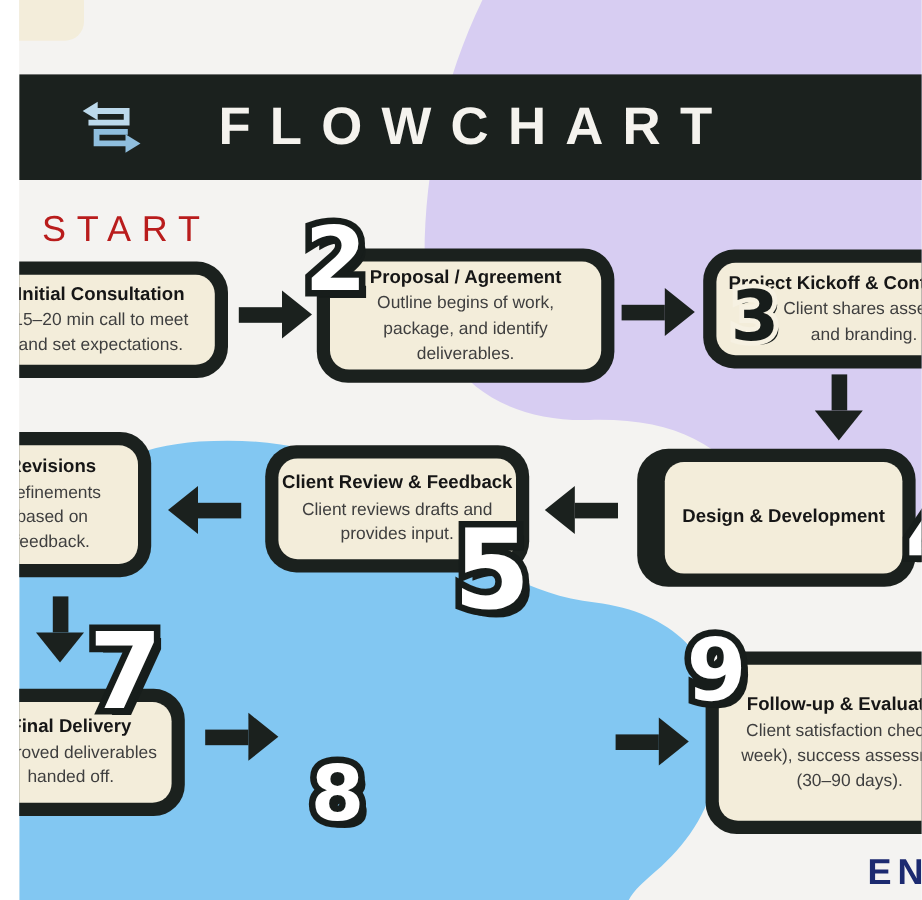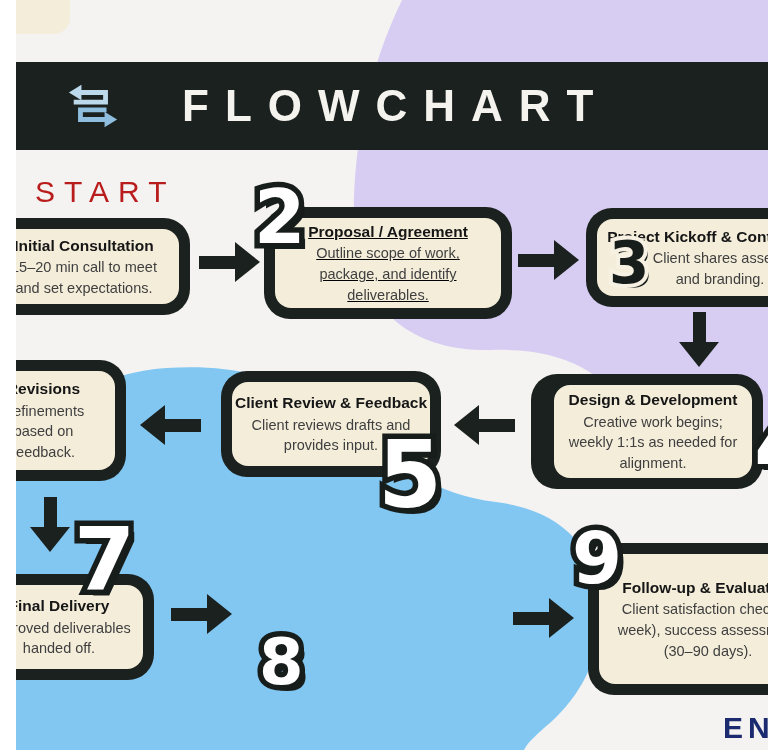--- a/index.html
+++ b/index.html
@@ -98,24 +98,24 @@
       <div class="box-title">Initial Consultation</div>
       <div class="box-body">15–20 min call to meet and set expectations.</div>
     </div>
   </div>
 
   <div class="arrow arrow-right" style="left:183px;top:242px;">
     <div class="shaft"></div>
     <div class="head"></div>
   </div>
 
-  <div class="box" style="left:248px;top:207px;width:248px;height:112px;text-decoration:underline;">
+  <div class="box" style="left:248px;top:207px;width:248px;height:112px;">
     <div class="box-inner">
       <div class="box-title">Proposal / Agreement</div>
-      <div class="box-body">Outline scope of work, package, and identify deliverables.</div>
+      <div class="box-body">Outline begins of work, package, and identify deliverables.</div>
     </div>
   </div>
   <div class="num" style="left:238px;top:180px;font-size:74px;">
     <span class="stroke-layer">2</span>
     <span class="fill-layer">2</span>
   </div>
 
   <div class="arrow arrow-right" style="left:502px;top:240px;">
     <div class="shaft"></div>
     <div class="head"></div>
@@ -133,21 +133,20 @@
   </div>
 
   <div class="arrow arrow-down" style="left:663px;top:312px;">
     <div class="shaft"></div>
     <div class="head"></div>
   </div>
 
   <div class="box" style="left:515px;top:374px;width:232px;height:115px;padding-left:23px;">
     <div class="box-inner">
       <div class="box-title">Design &amp; Development</div>
-      <div class="box-body">Creative work begins; weekly 1:1s as needed for alignment.</div>
     </div>
   </div>
   <div class="num" style="left:738px;top:402px;font-size:86px;">
     <span class="stroke-layer">4</span>
     <span class="fill-layer">4</span>
   </div>
 
   <div class="arrow arrow-left" style="left:438px;top:405px;">
     <div class="head"></div>
     <div class="shaft"></div>

